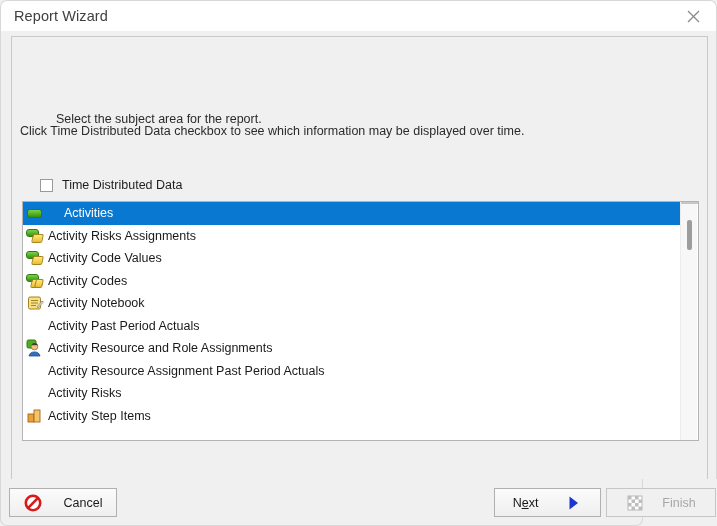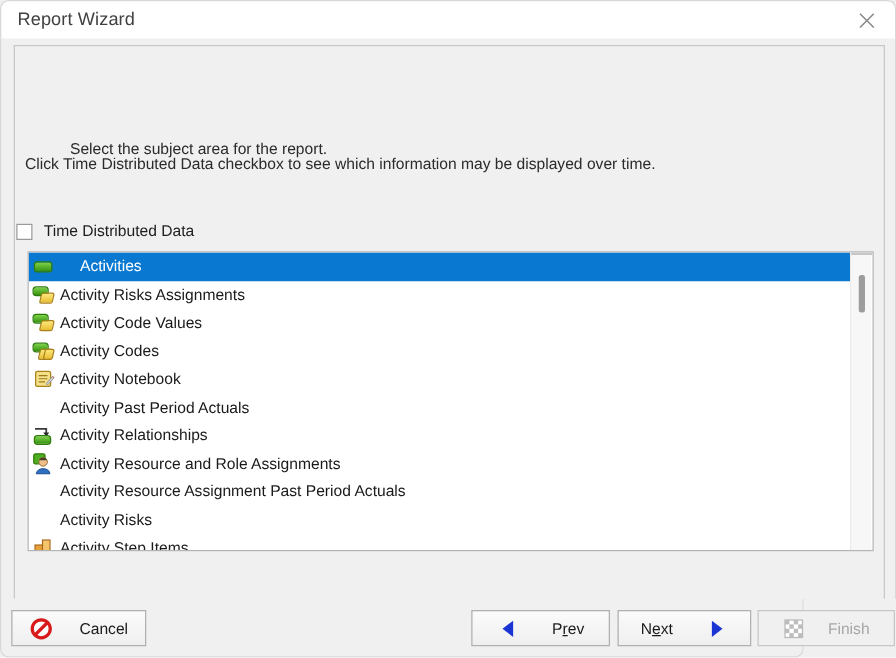--- a/index.html
+++ b/index.html
@@ -90,21 +90,21 @@
     font-size: 12.5px;
     color: #2b2b2b;
     white-space: nowrap;
   }
   #instr1 { top: 75px; margin-left: 36px; }
   #instr2 { top: 87px; }
 
   
   #cb-row {
     position: absolute;
-    left: 1px; top: 139px;
+    left: 28px; top: 139px;
     height: 18px;
     display: flex; align-items: center;
     cursor: default;
   }
   #cb-box {
     width: 13px; height: 13px;
     background: #ffffff;
     border: 1px solid #9a9a9a;
     box-sizing: border-box;
     flex: 0 0 auto;
@@ -321,30 +321,20 @@
               </svg>
             </span>
             <span class="lbl">Activity Notebook</span>
           </div>
 
           <div class="row">
             <span class="ico"></span>
             <span class="lbl">Activity Past Period Actuals</span>
           </div>
 
-          <div class="row">
-            <span class="ico">
-              <svg width="18" height="18" viewBox="0 0 18 18">
-                <path d="M2 4 L11 4 L11 8" stroke="#3a3a3a" stroke-width="1.4" fill="none"></path>
-                <path d="M8.6 7 L13.4 7 L11 10.4 Z" fill="#2a2a2a"></path>
-              </svg>
-              <span class="bar-green-small" style="left:1px;top:9px;width:14px;height:8px;"></span>
-            </span>
-            <span class="lbl">Activity Relationships</span>
-          </div>
 
           <div class="row">
             <span class="ico">
               <svg width="18" height="18" viewBox="0 0 18 18">
                 <rect x="1" y="1" width="9" height="8" rx="1.5" fill="#4fae1f" stroke="#2e7c0c" stroke-width="1"></rect>
                 <circle cx="8.5" cy="7.5" r="3.4" fill="#f0c089" stroke="#9a7040" stroke-width=".8"></circle>
                 <path d="M5.2 6.2 a3.6 3.6 0 0 1 6.6 0 z" fill="#4a3a2a"></path>
                 <path d="M3 17 a5.6 5 0 0 1 11 0 z" fill="#2f6fc0" stroke="#1f4e90" stroke-width=".8"></path>
               </svg>
             </span>
@@ -387,28 +377,20 @@
     <div class="btn" id="btn-cancel">
       <span class="bico">
         <svg width="18" height="18" viewBox="0 0 18 18">
           <circle cx="9" cy="9" r="7.2" fill="#ffffff" stroke="#d81a1a" stroke-width="2.6"></circle>
           <line x1="4.2" y1="13.8" x2="13.8" y2="4.2" stroke="#d81a1a" stroke-width="2.6"></line>
         </svg>
       </span>
       <span class="btxt">Cancel</span>
     </div>
 
-    <div class="btn" id="btn-prev">
-      <span class="bico">
-        <svg width="18" height="18" viewBox="0 0 18 18">
-          <path d="M12.5 2.5 L12.5 15.5 L4 9 Z" fill="#1b34d4"></path>
-        </svg>
-      </span>
-      <span class="btxt"><span>P</span><span class="u">r</span><span>ev</span></span>
-    </div>
 
     <div class="btn" id="btn-next">
       <span class="btxt"><span>N</span><span class="u">e</span><span>xt</span></span>
       <span class="bico">
         <svg width="18" height="18" viewBox="0 0 18 18">
           <path d="M5.5 2.5 L5.5 15.5 L14 9 Z" fill="#1b34d4"></path>
         </svg>
       </span>
     </div>
 

